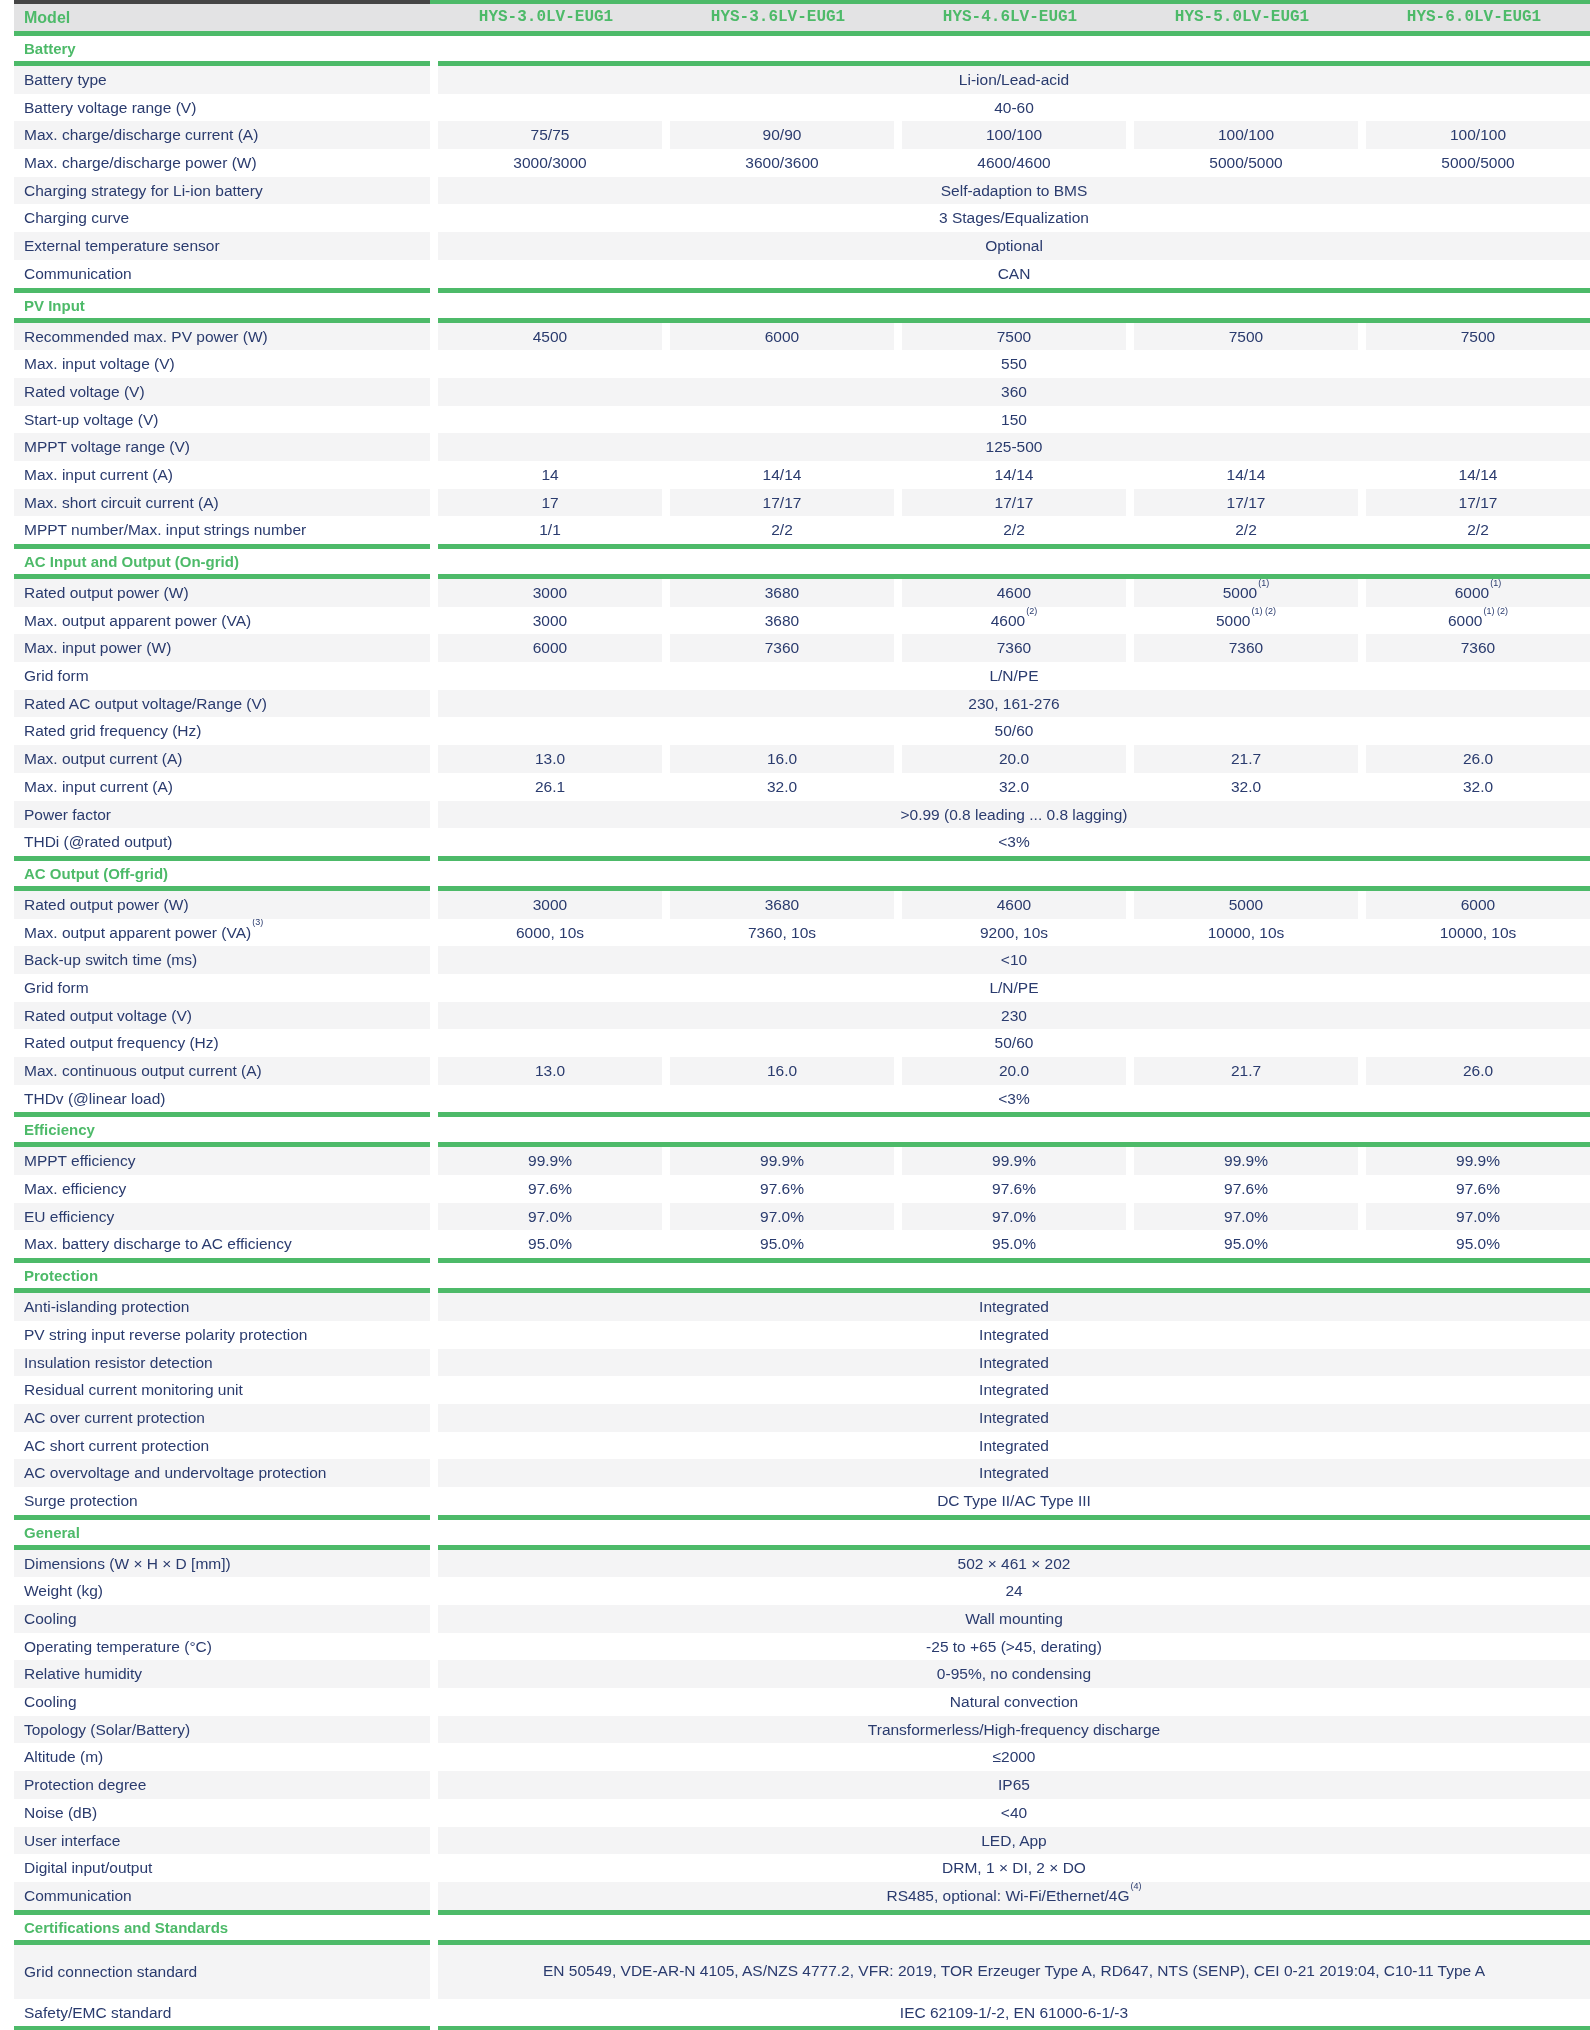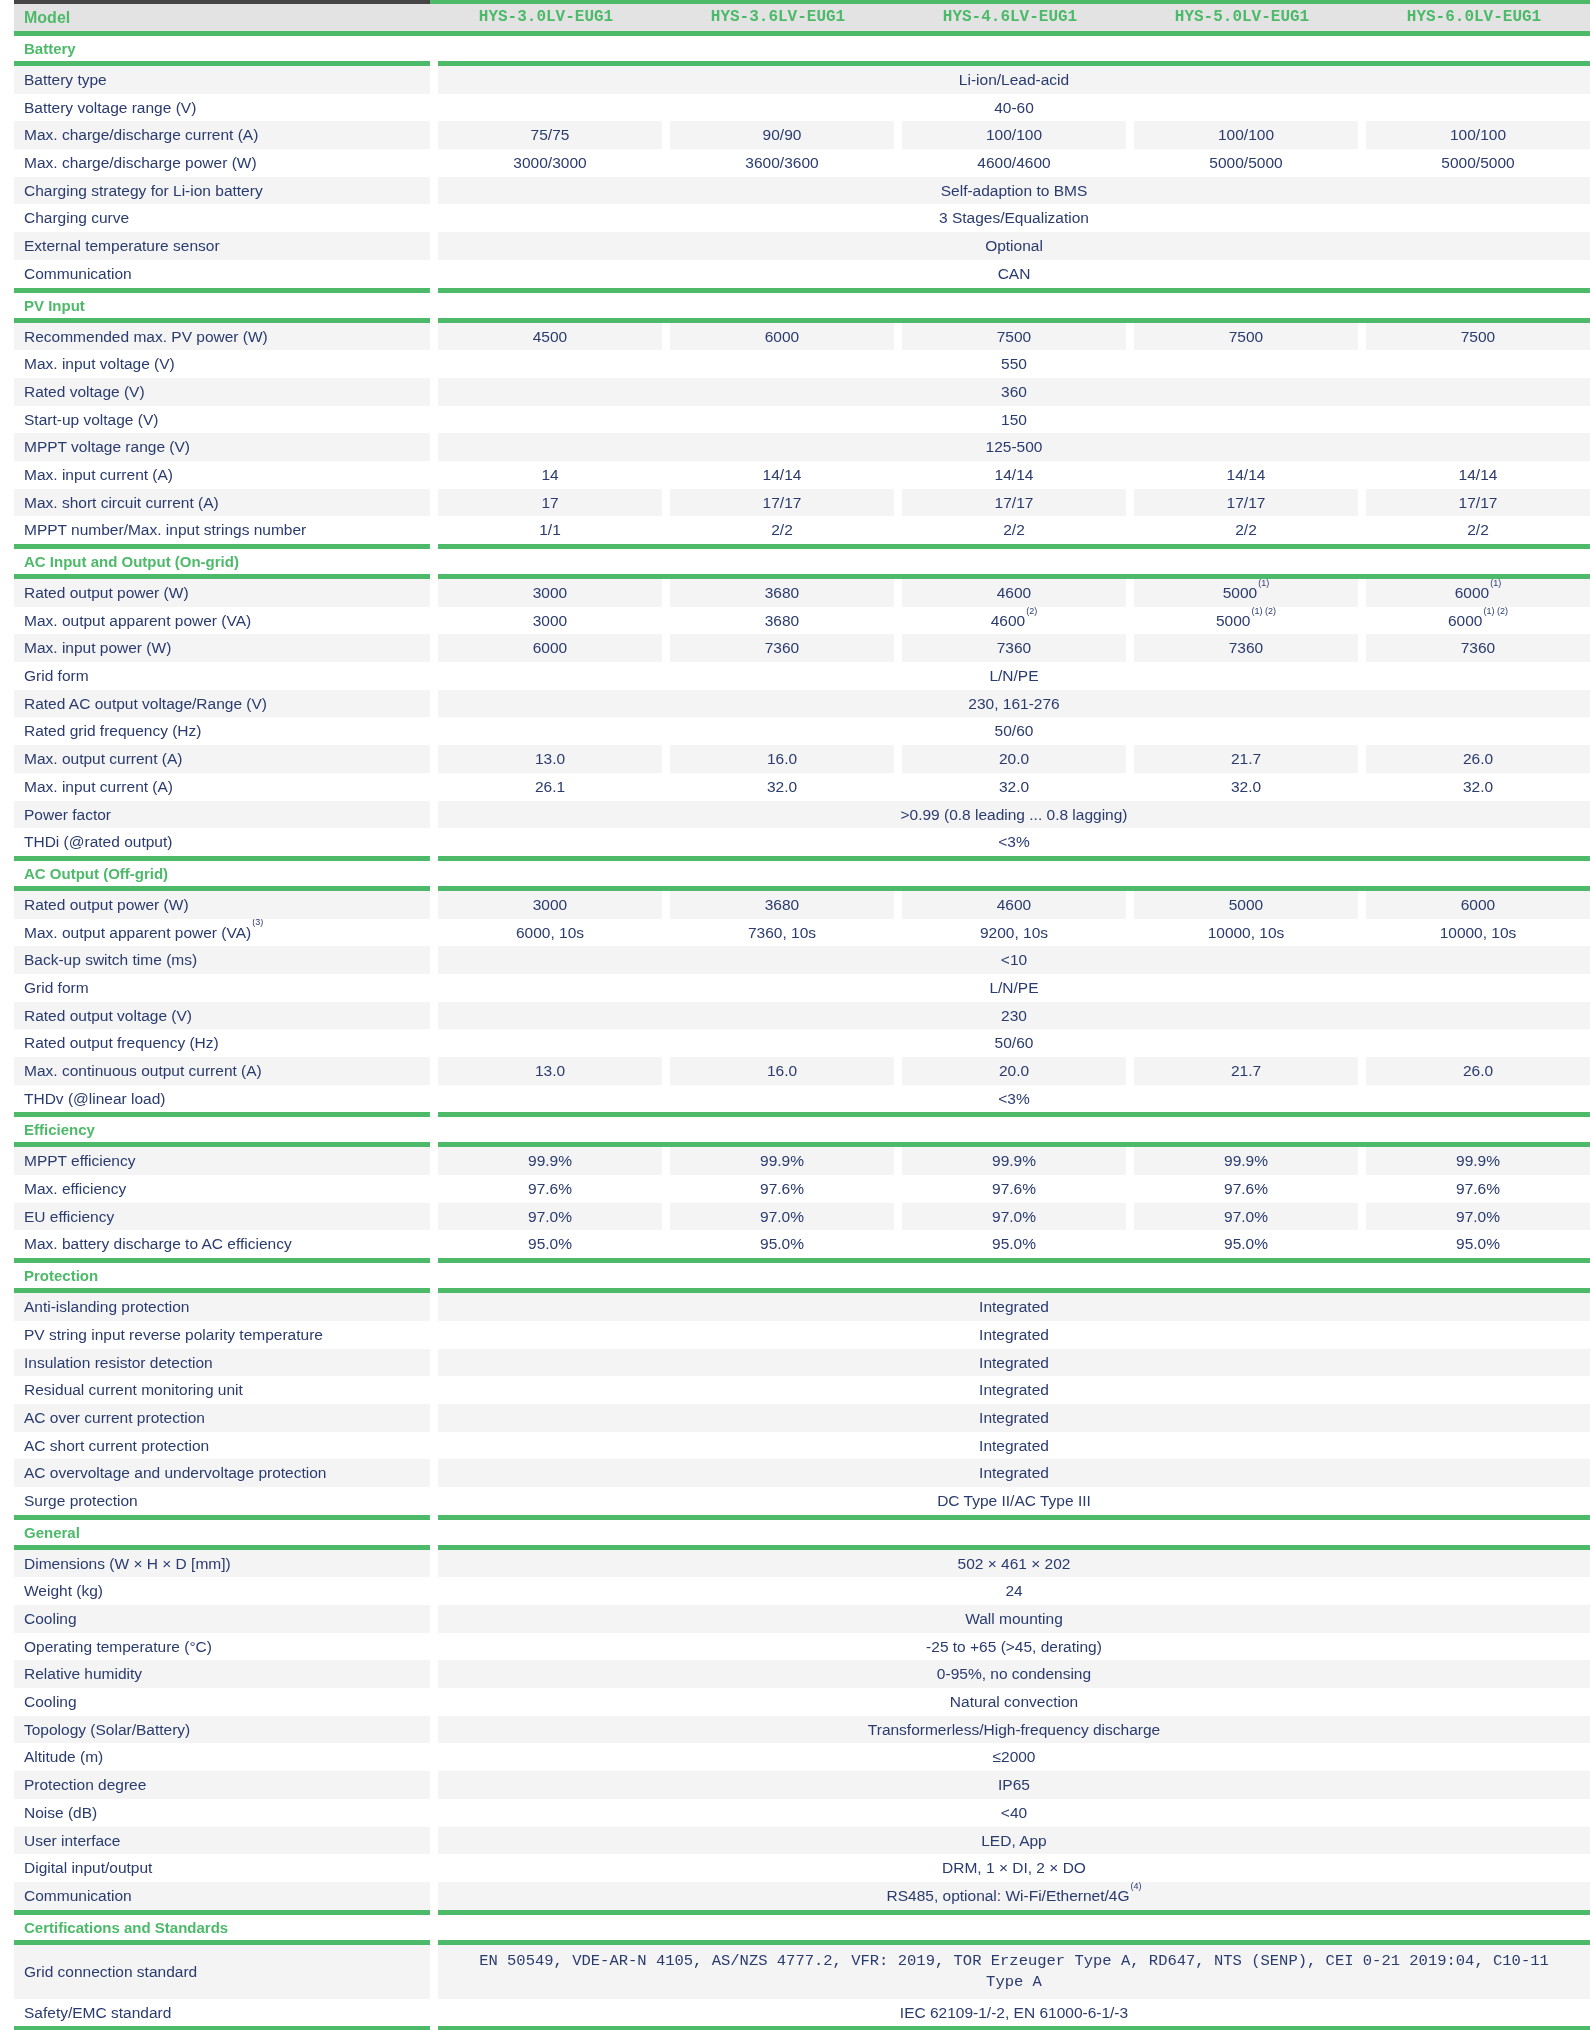--- a/index.html
+++ b/index.html
@@ -41,21 +41,21 @@
   .cell { line-height:27.7px; box-sizing:border-box; overflow:hidden; white-space:nowrap; }
   .cell.label { width:416px; flex:none; padding-left:10px; }
   .cell.val   { flex:1; text-align:center; }
   .cell.merged{ flex:1; text-align:center; }
   .row.shade .cell { background:var(--row-shade,#f4f4f5); }
 
   .row.tall { height:54px; }
   .row.tall .cell.label { line-height:54px; }
   .row.tall .cell.merged {
     display:flex; align-items:center; justify-content:center;
-    line-height:1.32; padding:0 40px; white-space:normal; font-family:Liberation Mono, monospace;
+    line-height:1.32; padding:0 40px; white-space:normal; 
   }
 
   sup.fn { font-size:9px; line-height:0; position:relative; top:-6px; margin-left:1px; }
 </style>
 </head>
 <body>
 
 <div id="spec-table">
     <div class="header-row">
       <div class="hcell hlabel">Model</div>
@@ -337,21 +337,21 @@
     <div class="sec-title">Protection</div>
     <div class="sbar">
       <div class="seg-l"></div>
       <div class="seg-r"></div>
     </div>
     <div class="row shade">
       <div class="cell label">Anti-islanding protection</div>
       <div class="cell merged">Integrated</div>
     </div>
     <div class="row">
-      <div class="cell label">PV string input reverse polarity temperature</div>
+      <div class="cell label">PV string input reverse polarity protection</div>
       <div class="cell merged">Integrated</div>
     </div>
     <div class="row shade">
       <div class="cell label">Insulation resistor detection</div>
       <div class="cell merged">Integrated</div>
     </div>
     <div class="row">
       <div class="cell label">Residual current monitoring unit</div>
       <div class="cell merged">Integrated</div>
     </div>

